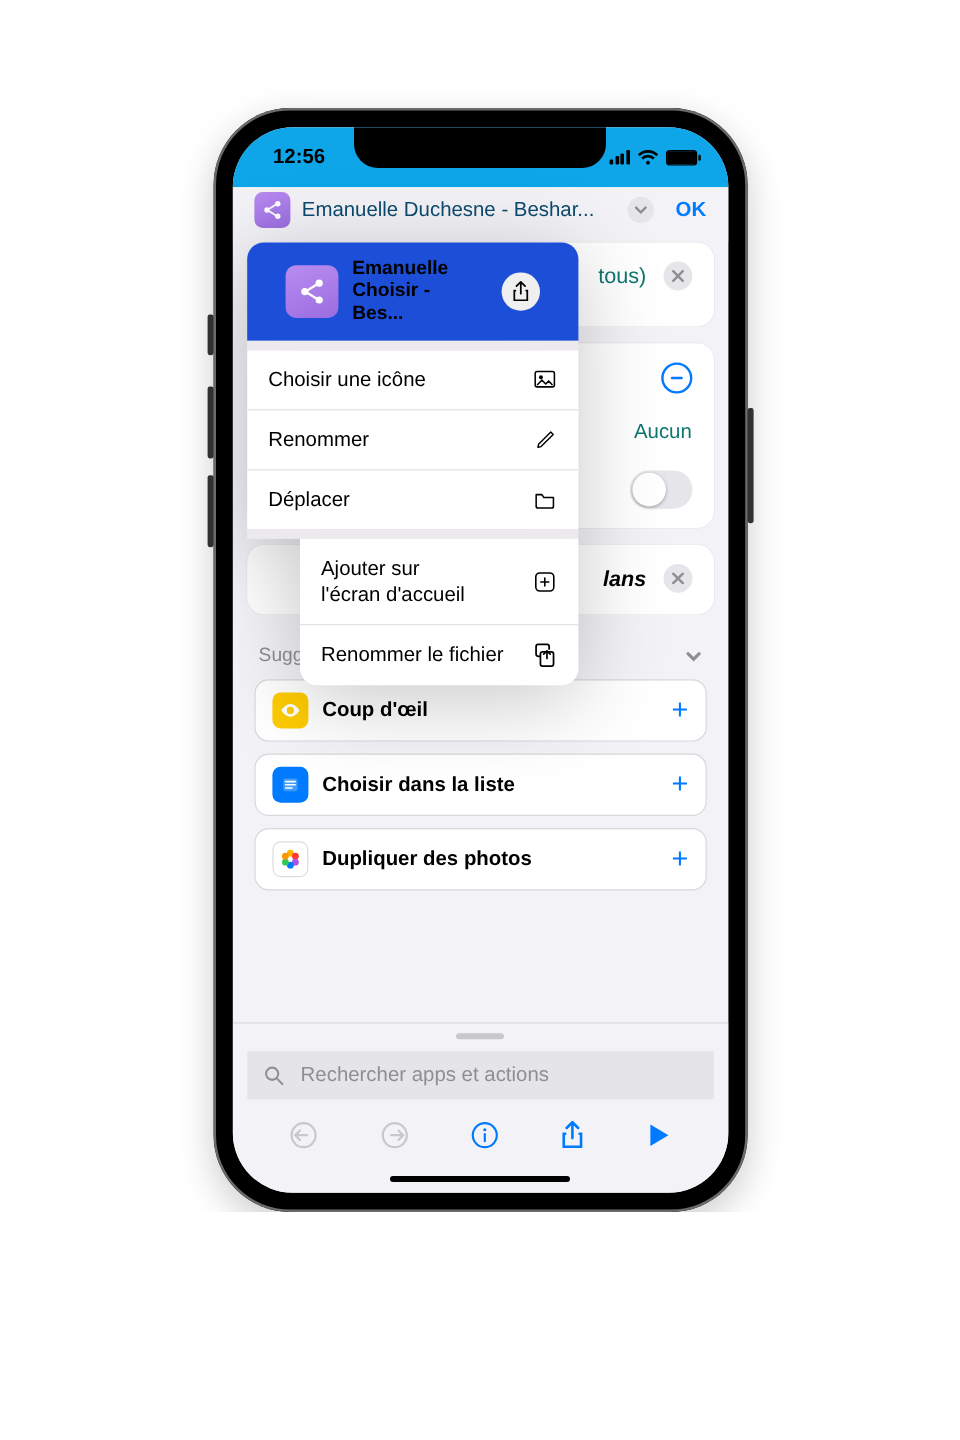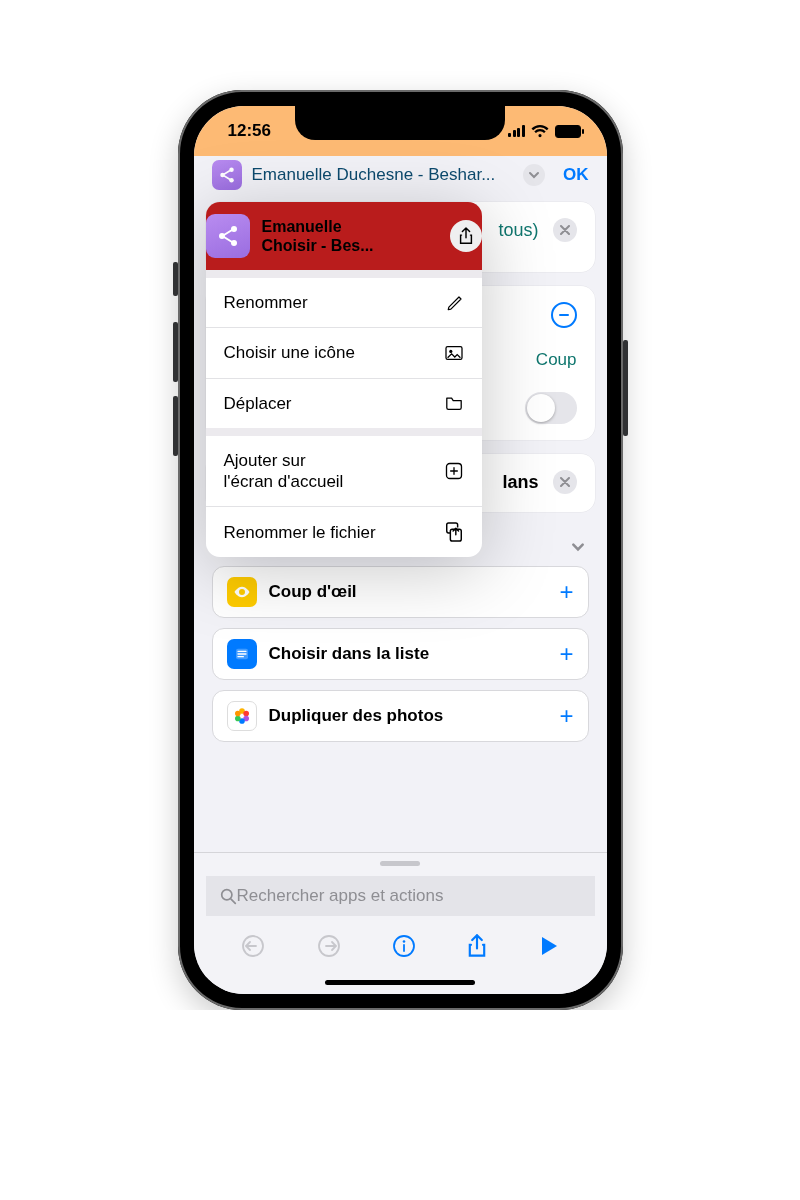--- a/index.html
+++ b/index.html
@@ -18,21 +18,21 @@
   .screen {
     width: 100%; height: 100%; background: #f2f2f7; border-radius: 50px; overflow: hidden;
     position: relative;
   }
   .notch {
     position: absolute; top: 0; left: 50%; transform: translateX(-50%);
     width: 210px; height: 34px; background: #000; border-bottom-left-radius: 20px; border-bottom-right-radius: 20px;
     z-index: 50;
   }
   
-  .statusbar { height: 50px; display: flex; justify-content: space-between; align-items: center; padding: 0 26px 0 34px; background: #fdba74; font-weight: 600; font-size: 17px; }
+  .statusbar { height: 50px; display: flex; justify-content: space-between; align-items: center; padding: 0 26px 0 34px; background: #0ea5e9; font-weight: 600; font-size: 17px; }
   .status-icons { display: flex; align-items: center; gap: 6px; }
   .bars { display:flex; align-items:flex-end; gap:1.5px; height:12px; }
   .bars span { width:3px; background:#000; border-radius:1px; }
   .bars span:nth-child(1){height:4px} .bars span:nth-child(2){height:7px} .bars span:nth-child(3){height:9px} .bars span:nth-child(4){height:12px}
   .wifi { font-size:15px; }
   .batt { width:26px; height:13px; border:1.5px solid #000; border-radius:3px; position:relative; }
   .batt::after{content:"";position:absolute;right:-4px;top:3px;width:2px;height:5px;background:#000;border-radius:1px;}
   .batt i{display:block;width:100%;height:100%;background:#000;border-radius:1px;}
   
   .header { display:flex; align-items:center; gap:10px; padding: 4px 18px 12px 18px; background:#f2f2f7; }
@@ -52,37 +52,37 @@
   .toggle i{position:absolute;left:2px;top:2px;width:28px;height:28px;border-radius:14px;background:#fff;box-shadow:0 1px 3px rgba(0,0,0,.3);}
   .card-head { display:flex; justify-content:space-between; align-items:center; font-size:18px; margin-bottom:0px;}
   .section-title { display:flex; justify-content:space-between; align-items:center; color:#8e8e93; font-size:16px; padding:12px 10px 10px; font-weight:500;}
   .sugg { display:flex; align-items:center; gap:12px; background:#fff; border:1px solid #d8d8dc; border-radius:12px; padding:10px 14px; margin:0 6px 10px; font-size:17px; font-weight:600;}
   .sugg .plus { margin-left:auto; color:#007aff; font-size:24px; font-weight:400;}
   .sicon { width:30px;height:30px;border-radius:7px;display:flex;align-items:center;justify-content:center;color:#fff;font-weight:700;}
   .si-yellow{background:#ffcc00;} .si-blue{background:#007aff;} .si-white{background:#fff;border:.5px solid #ddd;}
   
   .searchwrap{ position:absolute; bottom:0; left:0; right:0; background:rgba(242,242,247,0.96); padding:8px 12px 10px; border-top:.5px solid rgba(0,0,0,.12);}
   .grab{ width:40px;height:5px;background:#c7c7cc;border-radius:3px;margin:0 auto 10px;}
-  .search{ display:flex;align-items:center;gap:0;background:#e4e4e9;border-radius:0;padding:10px 14px;color:#8e8e93;font-size:17px;}
+  .search{ display:flex;align-items:center;gap:14px;background:#e4e4e9;border-radius:0;padding:10px 14px;color:#8e8e93;font-size:17px;}
   .toolbar{ display:flex;justify-content:space-around;align-items:center;padding:18px 10px 26px;}
   .tbtn{ color:#c7c7cc; font-size:22px; }
   .tbtn.on{ color:#007aff; }
   .homebar{ width:150px;height:5px;background:#000;border-radius:3px;position:absolute;bottom:9px;left:50%;transform:translateX(-50%);}
   
   .popover {
     position:absolute; top:0; left:12px; width:276px; z-index:40;
     filter: drop-shadow(0 12px 35px rgba(0,0,0,.22));
   }
-  .pop-head{ background:#b91c1c; border-top-left-radius:14px;border-top-right-radius:14px; padding:12px 0; display:flex; align-items:center; gap:12px;}
+  .pop-head{ background:#1d4ed8; border-top-left-radius:14px;border-top-right-radius:14px; padding:12px 32px; display:flex; align-items:center; gap:12px;}
   .pop-icon{ width:44px;height:44px;border-radius:9px;background:linear-gradient(160deg,#b98cf0,#9a6de0);display:flex;align-items:center;justify-content:center;flex:0 0 auto;}
   .pop-title{ font-size:16px; font-weight:600; line-height:1.2; flex:1; }
   .pop-share{ width:32px;height:32px;border-radius:16px;background:#efeff0;display:flex;align-items:center;justify-content:center;}
   .pop-sep{ height:8px; background:#eceaee; }
   .pop-list{ background:#fff; }
-  .pop-list:last-child{ border-bottom-left-radius:14px;border-bottom-right-radius:14px; overflow:hidden;}
+  .pop-list:last-child{ border-bottom-left-radius:14px;border-bottom-right-radius:14px; overflow:hidden;margin-left:44px;}
   .pitem{ display:flex; justify-content:space-between; align-items:center; padding:14px 18px; font-size:17px; border-bottom:.5px solid #e2e2e5;}
   .pitem:last-child{border-bottom:none;justify-content:space-between;}
   .pitem span:first-child{line-height:1.25;}
   svg { display:block; }
 </style>
 </head>
 <body>
 
 <div class="phone">
   <div class="phone-side-btn sb1"></div>
@@ -148,34 +148,34 @@
         <div class="card-row">
           <span></span>
           <span class="minus">
             <svg width="12" height="12" viewBox="0 0 12 12">
                 <path d="M2 6h8" stroke="#007aff" stroke-width="2" stroke-linecap="round"></path>
               </svg>
           </span>
         </div>
         <div class="card-row">
           <span></span>
-          <span class="blue">Coup</span>
+          <span class="blue">Aucun</span>
         </div>
         <div class="card-row">
           <span></span>
           <span class="toggle">
               <i></i>
             </span>
         </div>
       </div>
 
       <div class="card" style="height:58px;">
         <div class="card-head">
           <span></span>
-          <span style="display:flex;align-items:center;gap:14px;">
+          <span style="display:flex;align-items:center;gap:14px;font-style:italic;">
             <span style="font-weight:600">lans</span>
             <span class="chip-x">
               <svg width="10" height="10" viewBox="0 0 10 10">
                   <path d="M1 1l8 8M9 1l-8 8" stroke="#8e8e93" stroke-width="2" stroke-linecap="round"></path>
                 </svg>
             </span>
           </span>
         </div>
       </div>
 
@@ -237,31 +237,31 @@
           <div class="pop-share">
             <svg width="16" height="18" viewBox="0 0 16 20">
                 <path d="M8 1v11M4 5l4-4 4 4" stroke="#000" stroke-width="1.6" fill="none" stroke-linecap="round" stroke-linejoin="round"></path>
                 <path d="M3 9H2v9h12V9h-1" stroke="#000" stroke-width="1.6" fill="none" stroke-linecap="round"></path>
               </svg>
           </div>
         </div>
         <div class="pop-sep"></div>
         <div class="pop-list">
           <div class="pitem">
-            <span>Renommer</span>
-            <svg width="18" height="18" viewBox="0 0 24 24">
-                <path d="M3 21l3.5-.8L20 6.7 17.3 4 3.8 17.5 3 21z" stroke="#000" stroke-width="1.6" fill="none" stroke-linejoin="round"></path>
-              </svg>
-          </div>
-          <div class="pitem">
             <span>Choisir une icône</span>
             <svg width="20" height="16" viewBox="0 0 24 20">
                 <rect x="2" y="2" width="20" height="16" rx="2" stroke="#000" stroke-width="1.6" fill="none"></rect>
                 <circle cx="8" cy="8" r="2" fill="#000"></circle>
                 <path d="M4 16l5-5 4 4 3-3 4 4" stroke="#000" stroke-width="1.6" fill="none"></path>
+              </svg>
+          </div>
+          <div class="pitem">
+            <span>Renommer</span>
+            <svg width="18" height="18" viewBox="0 0 24 24">
+                <path d="M3 21l3.5-.8L20 6.7 17.3 4 3.8 17.5 3 21z" stroke="#000" stroke-width="1.6" fill="none" stroke-linejoin="round"></path>
               </svg>
           </div>
           <div class="pitem">
             <span>Déplacer</span>
             <svg width="20" height="16" viewBox="0 0 24 20">
                 <path d="M3 4h6l2 3h10v9a2 2 0 01-2 2H5a2 2 0 01-2-2V4z" stroke="#000" stroke-width="1.6" fill="none" stroke-linejoin="round"></path>
               </svg>
           </div>
         </div>
         <div class="pop-sep"></div>

